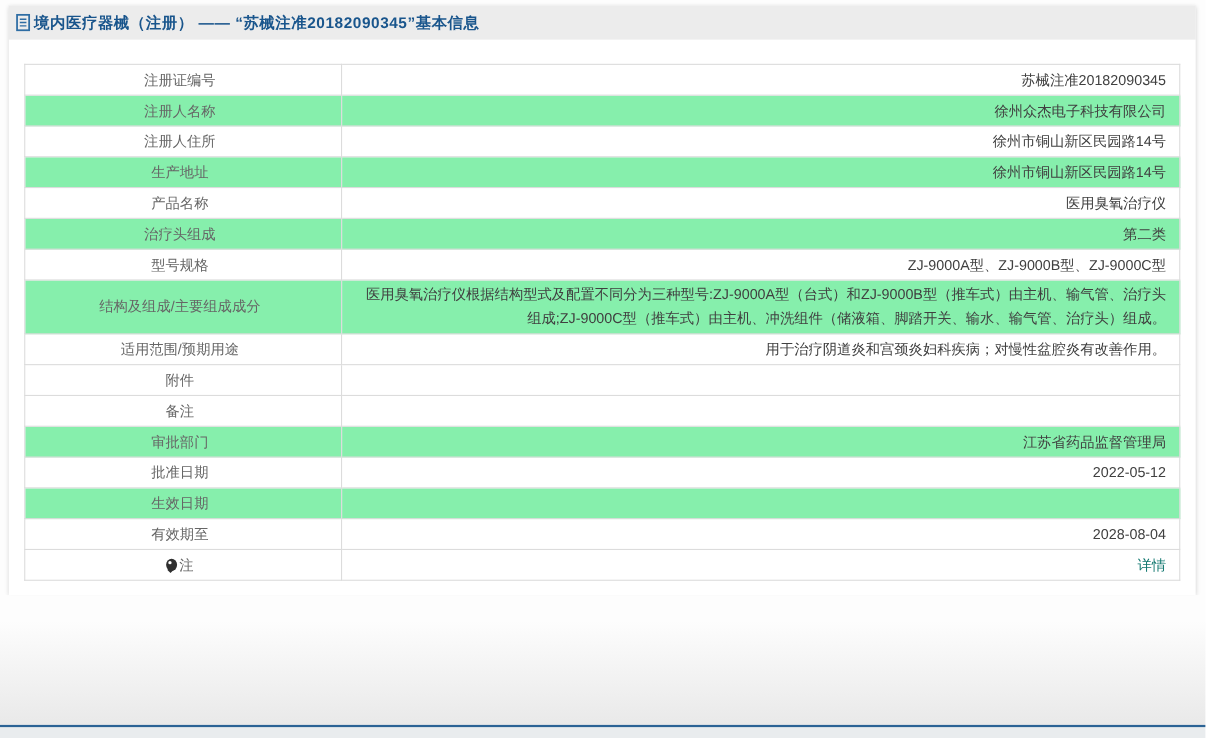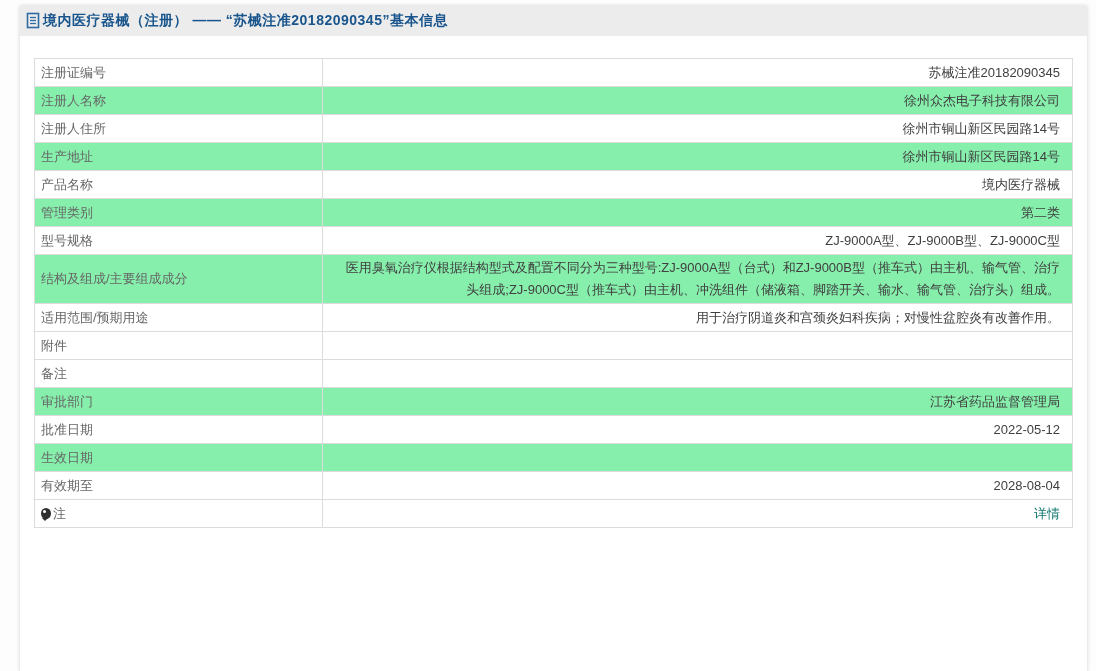--- a/index.html
+++ b/index.html
@@ -4,21 +4,21 @@
 <style>
   * { box-sizing: border-box; margin: 0; padding: 0; }
   html, body {
     width: 1096px; height: 671px;
     overflow: hidden;
     font-family: "Liberation Sans", "DejaVu Sans", sans-serif;
     background: #fdfdfd;
   }
   .page {
     width: 1096px; height: 671px;
-    display: flex; flex-direction: row; padding-left: 12px;
+    display: flex; flex-direction: column;
   }
   .card {
     margin: 5px 9px 0 8px;
     background: #ffffff;
     box-shadow: 0 1px 4px rgba(0,0,0,0.18);
   }
   .header-bar {
     height: 31px;
     background: #ececec;
     display: flex;
@@ -42,21 +42,21 @@
   table.reg-table th, table.reg-table td {
     border: 1px solid #dcdcdc;
     height: 28px;
     font-size: 13px;
     font-weight: normal;
     line-height: 22px;
     vertical-align: middle;
   }
   table.reg-table th {
     width: 288px;
-    text-align: left;
+    text-align: center;
     padding: 2px 12px 2px 6px;
     color: #666666;
     white-space: nowrap;
   }
   table.reg-table td {
     text-align: right;
     padding: 2px 12px 2px 12px;
     color: #404040;
   }
   tr.even { background: #86efac; }
@@ -132,24 +132,24 @@
             <tr class="odd">
               <th>注册人住所</th>
               <td>徐州市铜山新区民园路14号</td>
             </tr>
             <tr class="even">
               <th>生产地址</th>
               <td>徐州市铜山新区民园路14号</td>
             </tr>
             <tr class="odd">
               <th>产品名称</th>
-              <td>境内医疗器械</td>
+              <td>医用臭氧治疗仪</td>
             </tr>
             <tr class="even">
-              <th>管理类别</th>
+              <th>治疗头组成</th>
               <td>第二类</td>
             </tr>
             <tr class="odd">
               <th>型号规格</th>
               <td>ZJ-9000A型、ZJ-9000B型、ZJ-9000C型</td>
             </tr>
             <tr class="even">
               <th>结构及组成/主要组成成分</th>
               <td>医用臭氧治疗仪根据结构型式及配置不同分为三种型号:ZJ-9000A型（台式）和ZJ-9000B型（推车式）由主机、输气管、治疗头组成;ZJ-9000C型（推车式）由主机、冲洗组件（储液箱、脚踏开关、输水、输气管、治疗头）组成。</td>
             </tr>

